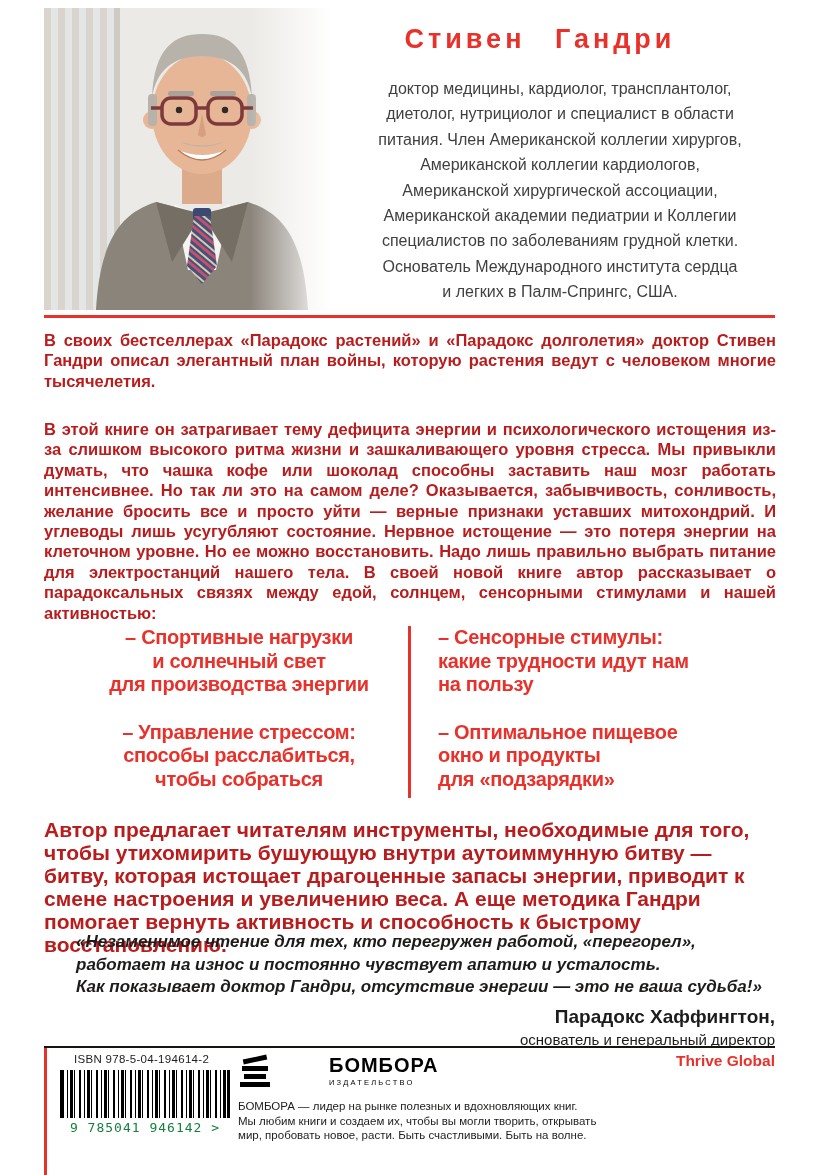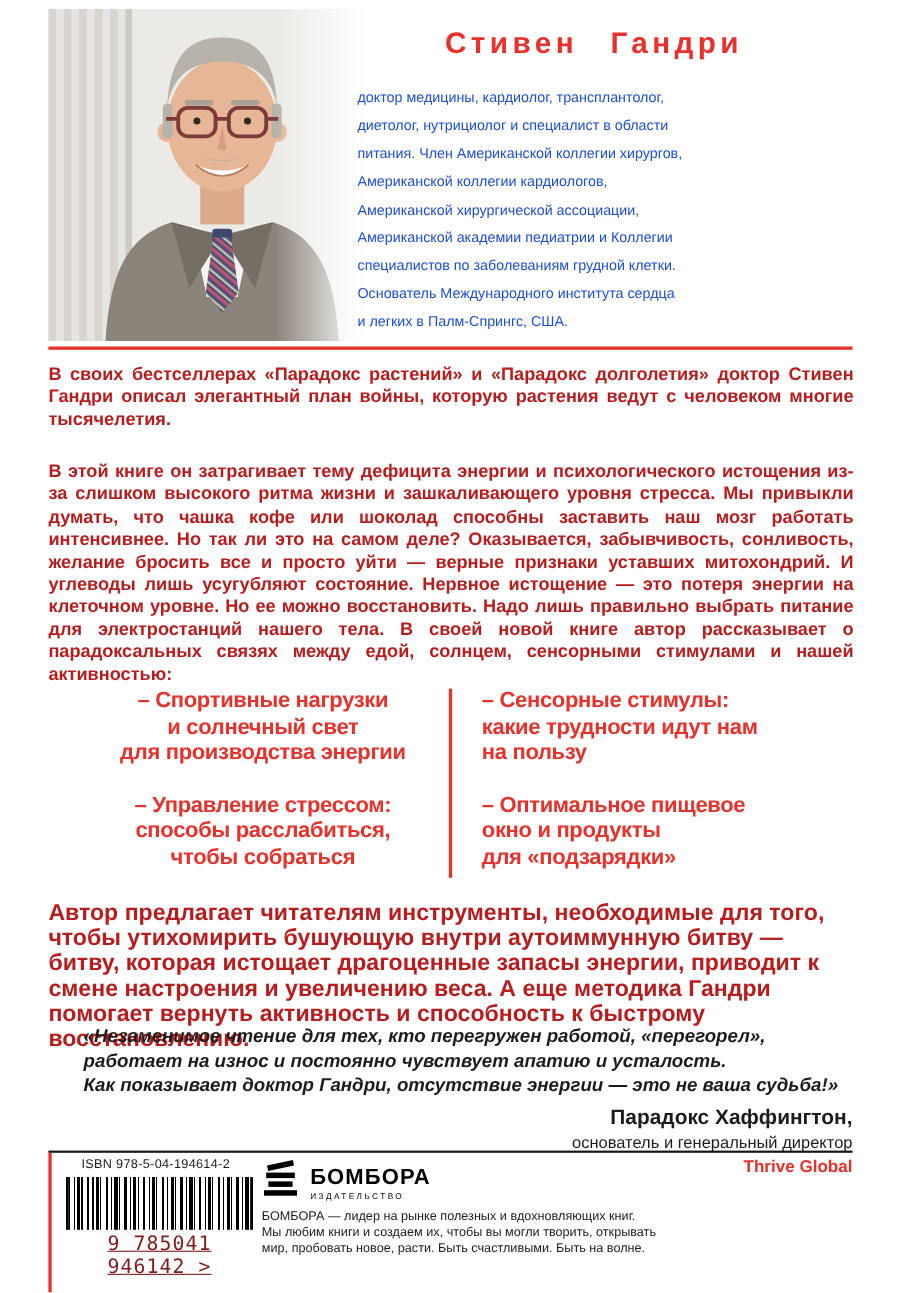--- a/index.html
+++ b/index.html
@@ -11,22 +11,22 @@
   .pre{white-space:pre-line;}
   .page{position:absolute;inset:0;}
 
   
   .portrait{position:absolute;left:44px;top:8px;width:288px;height:302px;}
   .author-name{
     position:absolute;left:320px;top:24px;width:440px;text-align:center;
     color:#e8312a;font-size:27px;font-weight:700;letter-spacing:4px;word-spacing:18px;
   }
   .bio{
-    position:absolute;left:325px;top:76px;width:470px;text-align:left;
-    font-size:13px;line-height:25.4px;color:#1d4ed8;font-weight:400;
+    position:absolute;left:325px;top:76px;width:470px;text-align:center;
+    font-size:16px;line-height:25.4px;color:#404040;font-weight:400;
   }
   .rule{position:absolute;left:44px;top:315px;width:731px;height:3px;background:#e8312a;}
 
   
   .para{position:absolute;left:44px;width:732px;margin:0;font-weight:700;color:#b91c1c;}
   #p-intro{top:330px;font-size:16.5px;line-height:20.4px;text-align:justify;}
   #p-main{top:401px;font-size:16.5px;line-height:20.4px;text-align:justify;margin-top:18px;}
   #p-outro{top:818px;font-size:21px;line-height:23px;text-align:left;}
 
   
@@ -59,23 +59,23 @@
     height:48px;background:
       repeating-linear-gradient(90deg,
         #000 0px,#000 2px,#fff 2px,#fff 5px,
         #000 5px,#000 6px,#fff 6px,#fff 8px,
         #000 8px,#000 11px,#fff 11px,#fff 12px,
         #000 12px,#000 13px,#fff 13px,#fff 17px);
     border-left:2px solid #000;border-right:2px solid #000;
   }
   .barcode .bdigits{
     margin-top:2px;font-family:"DejaVu Sans Mono",monospace;
-    font-size:18px;letter-spacing:1px;color:#7f1d1d;text-decoration:underline;
-  }
-  .publisher{position:absolute;left:238px;top:1054px;display:flex;align-items:flex-end;}
+    font-size:13px;letter-spacing:1px;color:#15803d;
+  }
+  .publisher{position:absolute;left:238px;top:1054px;display:flex;align-items:flex-start;gap:47px;}
   .plogo{display:inline-block;width:36px;height:38px;margin-right:8px;}
   .pwords{display:flex;flex-direction:column;}
   .pname{font-size:20px;font-weight:700;letter-spacing:1px;color:#000;}
   .psub{font-size:7.5px;letter-spacing:2.2px;color:#000;margin-top:1px;}
   .blurb{
     position:absolute;left:238px;top:1099px;width:420px;
     font-size:11.5px;line-height:14.6px;color:#1d1c1a;
   }
 </style>
 </head>

